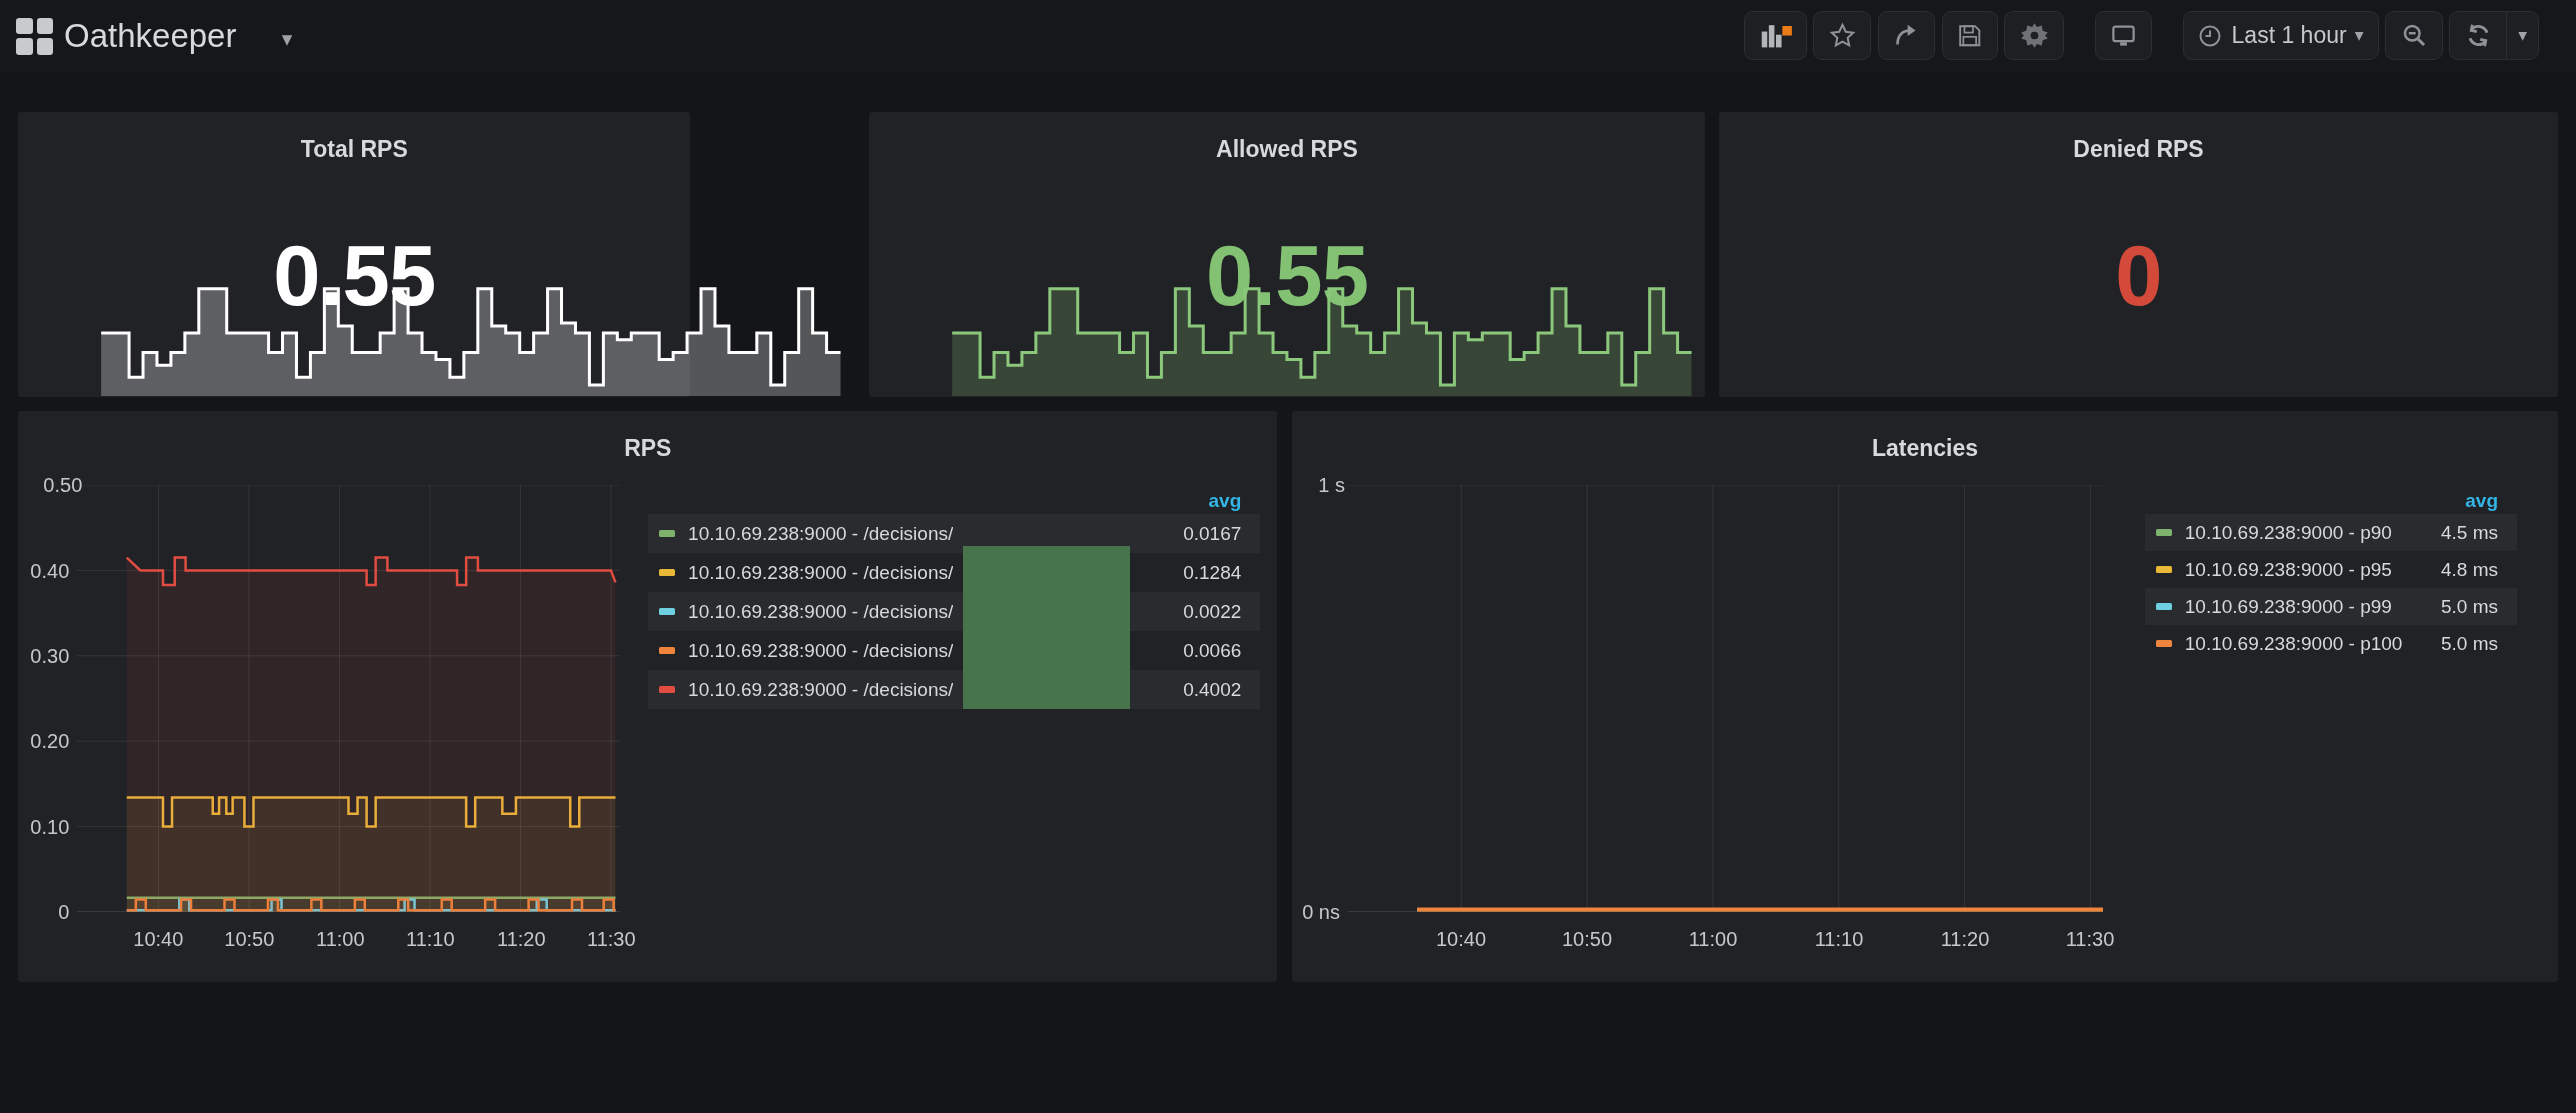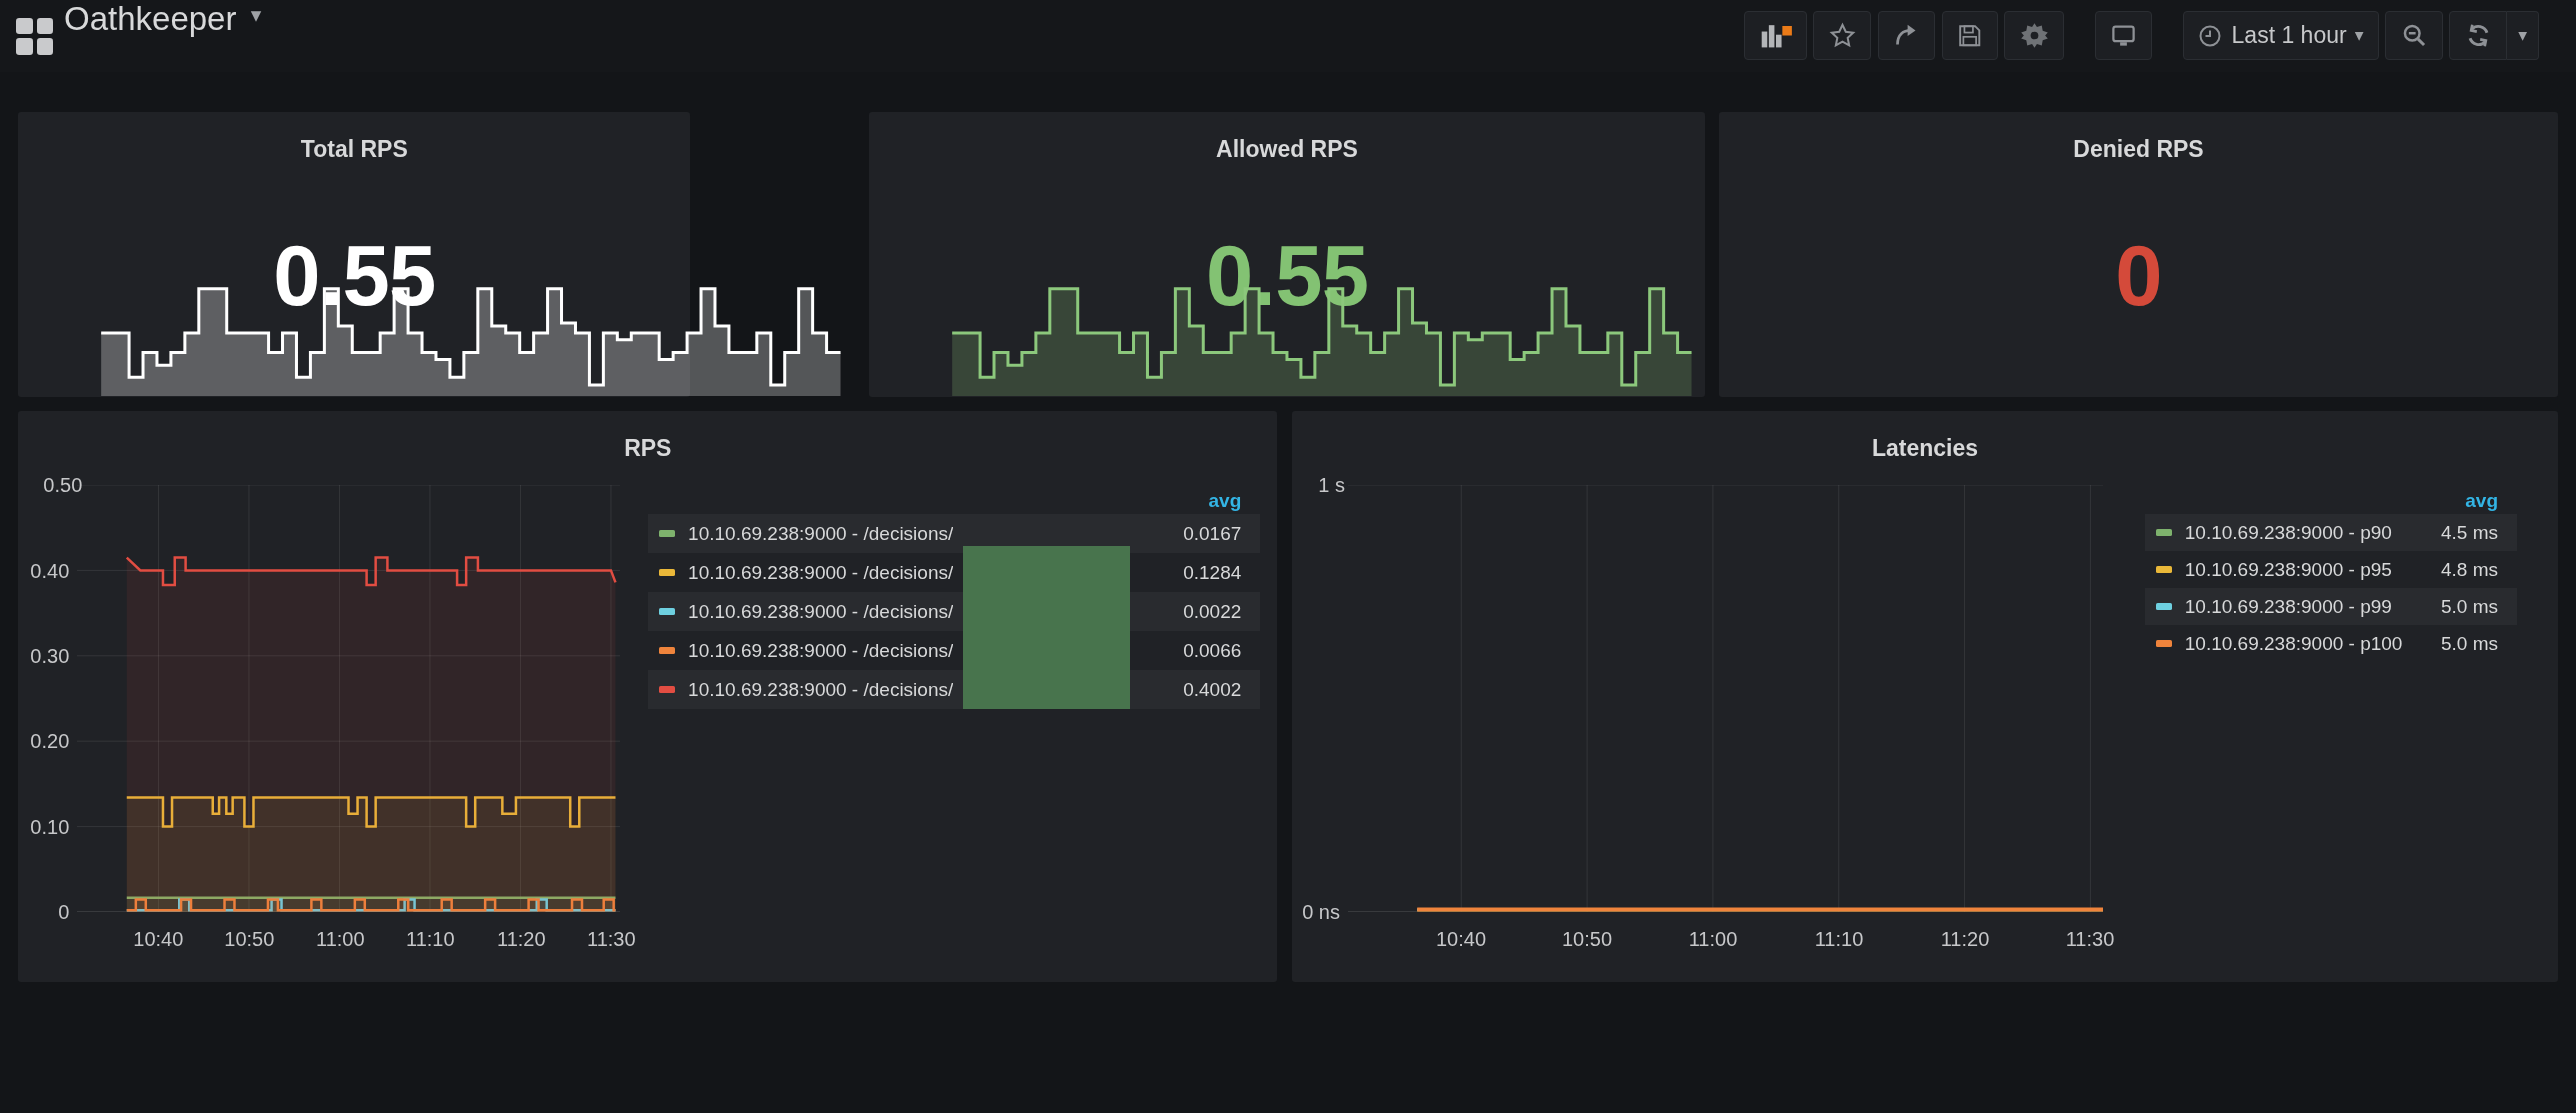--- a/index.html
+++ b/index.html
@@ -4,25 +4,25 @@
 <style>
   html,body{margin:0;padding:0;background:#131518;}
   body{width:2576px;height:1113px;position:relative;overflow:hidden;
        font-family:"Liberation Sans",sans-serif;color:#d8d9da;
        -webkit-font-smoothing:antialiased;}
   
   .header{position:absolute;left:0;top:0;width:2576px;height:72px;background:#15171a;}
   .menu-grid{position:absolute;left:16px;top:17.5px;width:37px;height:37px;
              display:grid;grid-template-columns:1fr 1fr;grid-template-rows:1fr 1fr;gap:4px;}
   .menu-grid span{background:#c9cacc;border-radius:3.2px;}
-  .dash-title{position:absolute;left:64px;top:0;height:72px;display:flex;align-items:flex-start;
-              font-size:33px;font-weight:500;color:#d8d9da;cursor:pointer;}
+  .dash-title{position:absolute;left:64px;top:0;height:72px;display:flex;align-items:center;
+              font-size:33px;font-weight:500;color:#d8d9da;cursor:pointer;gap:31px;}
   .dash-title .caret{margin-left:14.4px;font-size:21px;color:#9fa2a6;transform:translateY(3.2px);}
   .toolbar{position:absolute;right:37px;top:11px;height:49px;display:flex;align-items:stretch;gap:6.4px;}
-  .tb-btn{background:#1d1f23;border:0.8px solid #2b2e33;border-radius:4px;display:flex;
+  .tb-btn{background:#1d1f23;border:0.8px solid #2b2e33;border-radius:9px;display:flex;
           align-items:center;justify-content:center;padding:0 14.4px;cursor:pointer;color:#8e9196;}
   .tb-btn svg{display:block;}
   .tb-gap{width:17.5px;}
   .tb-text{font-size:23px;color:#c7c8ca;margin:0 8px 0 9.6px;white-space:nowrap;}
   .tb-caret{font-size:17.5px;color:#9fa2a6;}
   .tb-group{display:flex;}
   .tb-group .tb-btn:first-child{border-top-right-radius:0;border-bottom-right-radius:0;}
   .tb-group .tb-btn:last-child{border-top-left-radius:0;border-bottom-left-radius:0;border-left:none;padding:0 11px;}
   
   .panel{position:absolute;background:#202226;border-radius:3.2px;}

